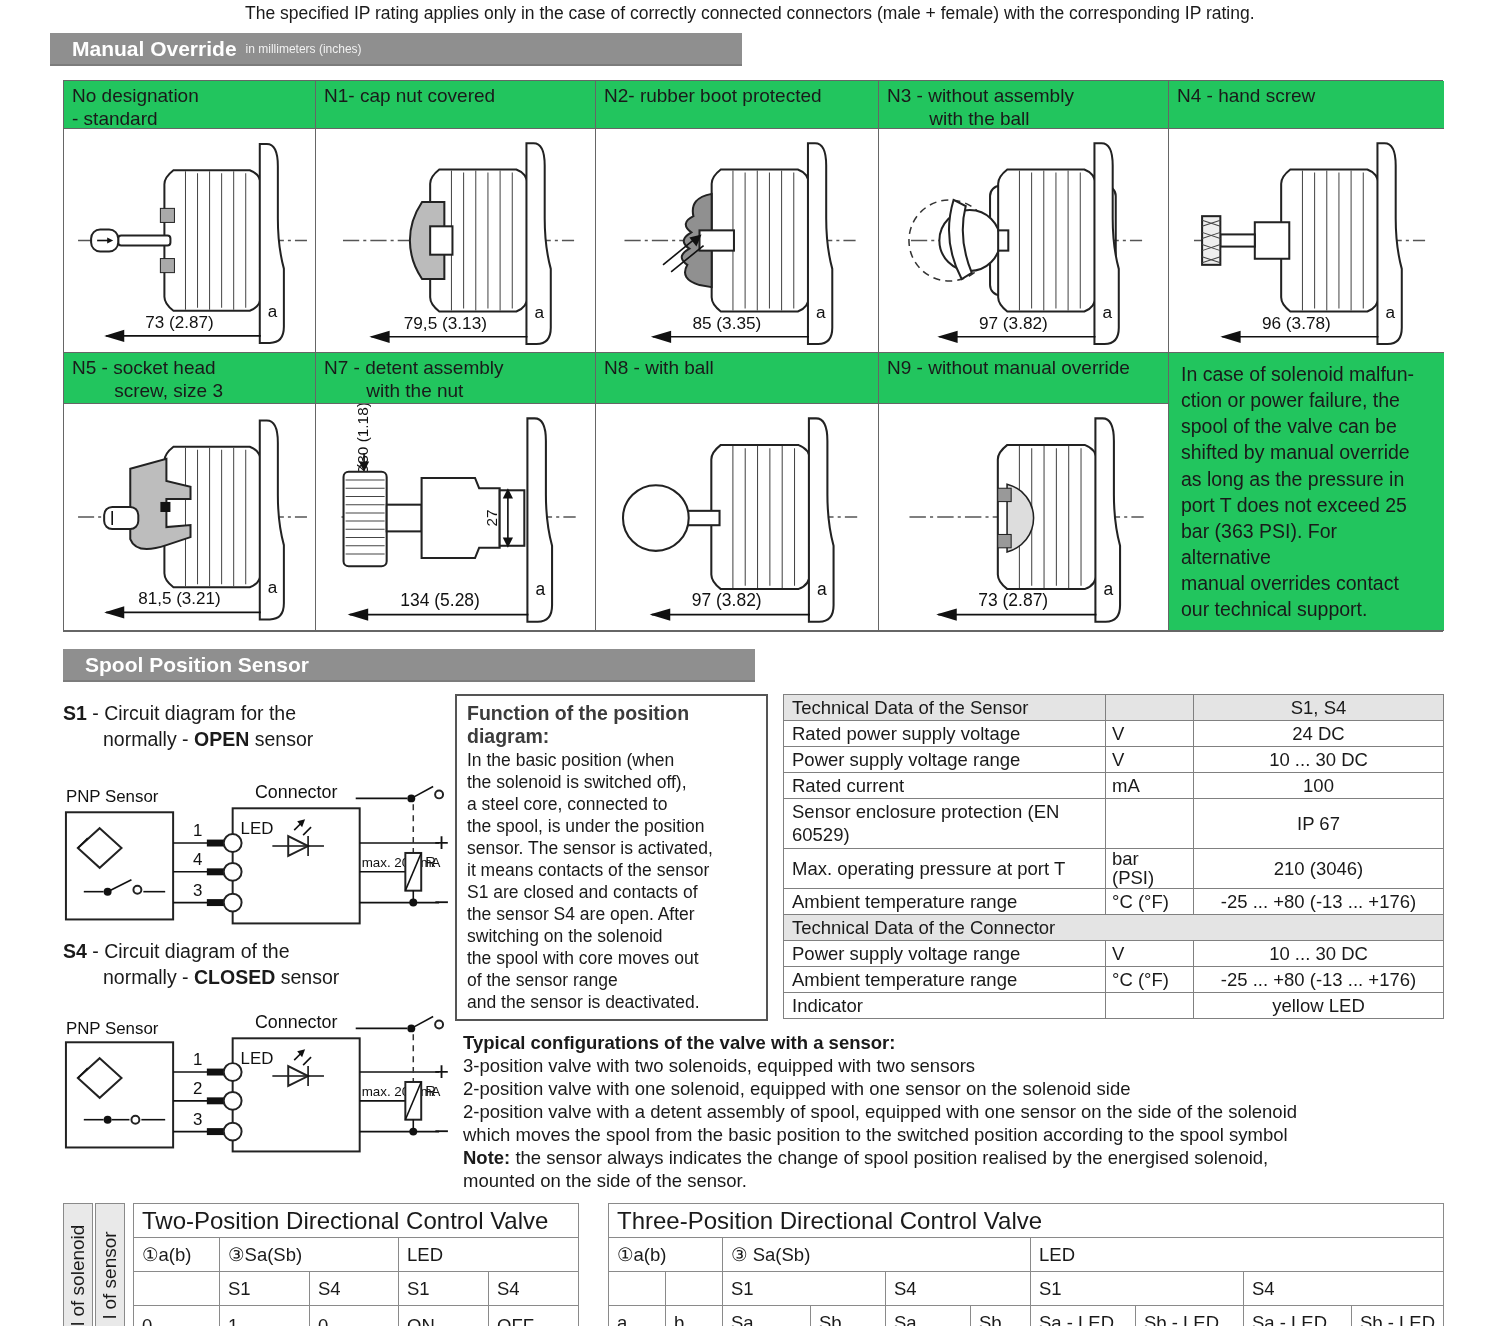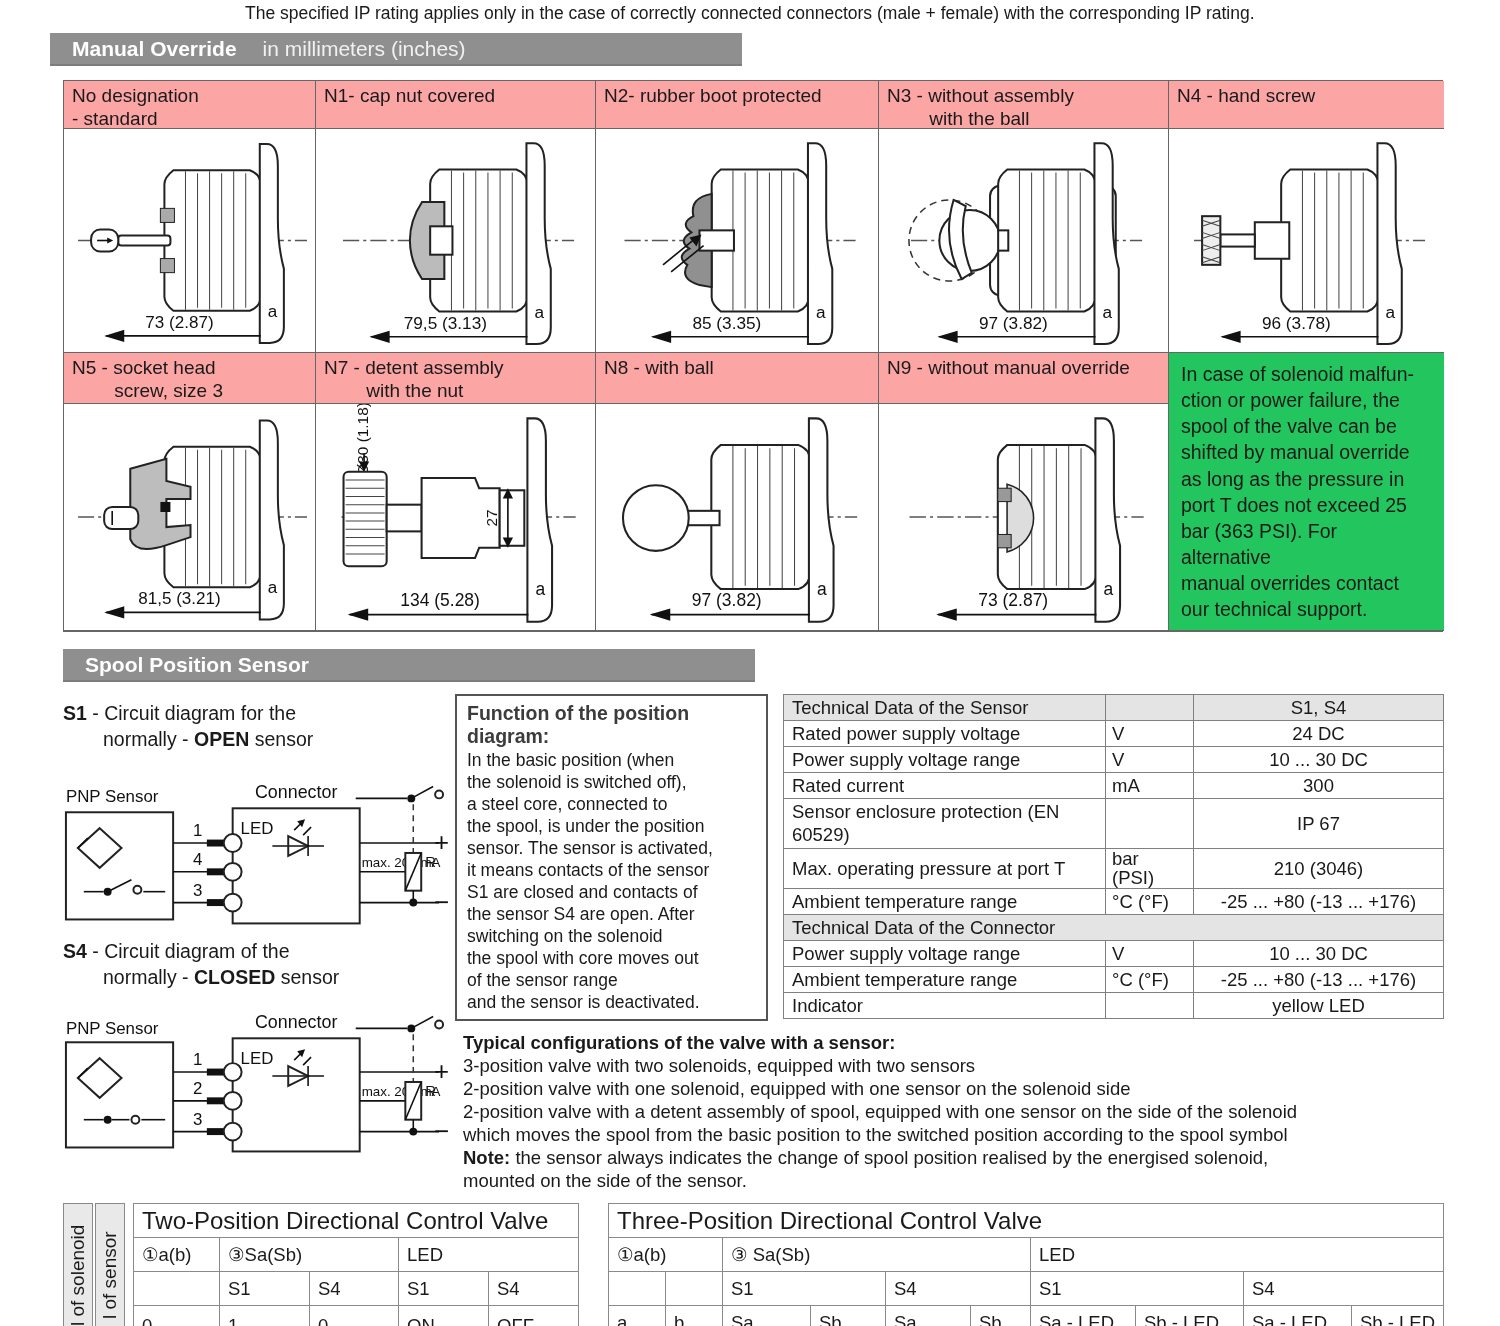--- a/index.html
+++ b/index.html
@@ -2,26 +2,26 @@
 <html><head>
 <meta charset="utf-8">
 <style>
   html,body{margin:0;padding:0}
   body{width:1500px;height:1326px;overflow:hidden;position:relative;background:#fff;
        font-family:"Liberation Sans",sans-serif;color:#1a1a1a;}
   .abs{position:absolute}
   .bar{background:#8f8f8f;color:#fff;display:flex;align-items:center;padding-left:22px;
        border-bottom:2px solid #7c7c7c}
   .bar b{font-size:21px;font-weight:700}
-  .bar span{font-size:21px;margin-left:26px;color:#f1f1f1}
+  .bar span{font-size:12px;margin-left:9px;color:#f1f1f1}
   .mo-grid{display:grid;grid-template-columns:252px 280px 283px 290px 275px;
        grid-template-rows:48px 224px 51px 227px;border:1px solid #666;box-sizing:border-box}
   .cell{border-right:1px solid #666;border-bottom:1px solid #666;box-sizing:border-box;overflow:hidden}
   .cell.last{border-right:none}
-  .hd{background:#fca5a5;font-size:19px;line-height:1.2;padding:4px 8px;white-space:pre}
+  .hd{background:#22c55e;font-size:19px;line-height:1.2;padding:4px 8px;white-space:pre}
   .draw{background:#fff}
   .draw svg{display:block;width:100%;height:100%}
   .note-cell{background:#22c55e;font-size:19.5px;line-height:1.34;padding:8px 12px;white-space:pre-line}
   .ln{fill:#fff;stroke:#222;stroke-width:2}
   .lnb{fill:none;stroke:#222;stroke-width:2}
   .ln2{stroke:#111;stroke-width:1.6}
   .thin{stroke:#444;stroke-width:1}
   .dashdot{stroke:#555;stroke-width:1.4;stroke-dasharray:16 4 3 4;fill:none}
   .dash{stroke:#333;stroke-width:1.5;stroke-dasharray:6 5;fill:none}
   svg text{font-family:"Liberation Sans",sans-serif;fill:#111}
@@ -409,21 +409,21 @@
     <td class="v">24 DC</td>
   </tr>
   <tr>
     <td>Power supply voltage range</td>
     <td class="u">V</td>
     <td class="v">10 ... 30 DC</td>
   </tr>
   <tr>
     <td>Rated current</td>
     <td class="u">mA</td>
-    <td class="v">300</td>
+    <td class="v">100</td>
   </tr>
   <tr style="height:50px">
     <td style="line-height:1.2">Sensor enclosure protection (EN 60529)</td>
     <td class="u"></td>
     <td class="v">IP 67</td>
   </tr>
   <tr>
     <td>Max. operating pressure at port T</td>
     <td class="u">bar (PSI)</td>
     <td class="v">210 (3046)</td>

